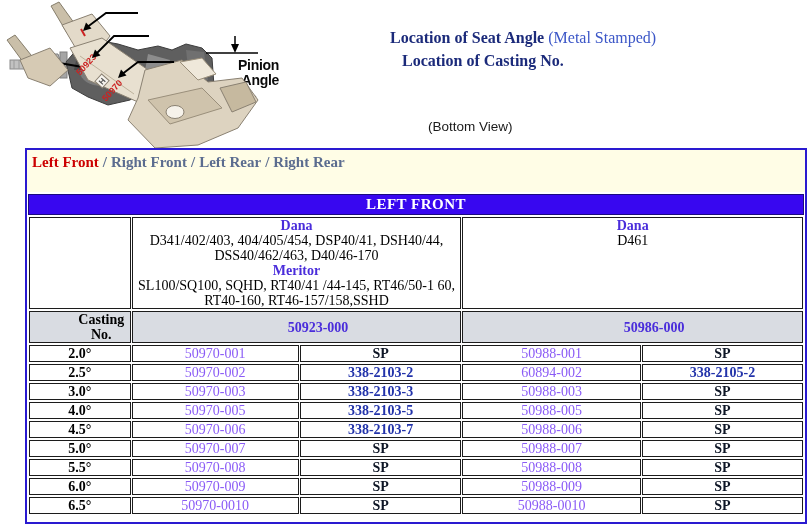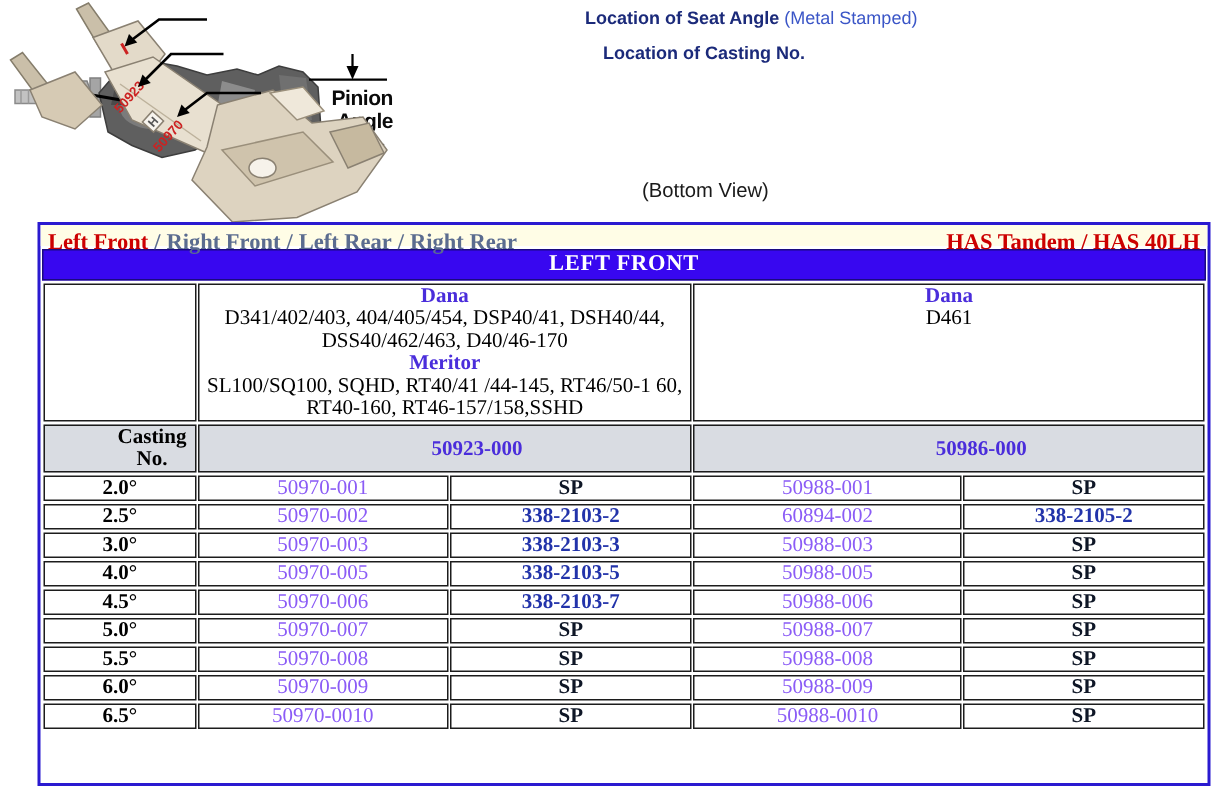--- a/index.html
+++ b/index.html
@@ -2,34 +2,34 @@
 <html style="--accent-blue: #3807f0; --border-blue: #2a1ad0; --red: #cc0000; --slate: #5b6c8f; --cream: #fffde6; --link-violet: #4a2ddb; --part-link-blue: #2233aa; --casting-bg: #d9dce2; --part-bg: #e7ebee; --callout-navy: #1b2a7a; --callout-blue: #3b56c7;"><head>
 <meta charset="utf-8">
 <style>
   html,body { margin:0; padding:0; background:#fff; }
   .page { position:relative; width:810px; height:528px; background:#fff; overflow:hidden;
           font-family:"Liberation Serif", serif; }
 
   
   .illus { position:absolute; left:0; top:0; width:810px; height:148px; }
   .illus svg { position:absolute; left:0; top:0; }
-  .pinion-label { position:absolute; left:208px; top:58px; width:54px; text-align:right;
+  .pinion-label { position:absolute; left:225px; top:58px; width:54px; text-align:right;
                   font-family:"Liberation Sans", sans-serif; font-weight:bold; font-size:14px;
                   line-height:15px; color:#0a0a0a; letter-spacing:-0.3px; }
-  .callout { position:absolute; font-family:Liberation Sans, sans-serif; font-size:12px;
-             white-space:nowrap; }
+  .callout { position:absolute; font-family:Liberation Serif, serif; font-size:16px;
+             white-space:nowrap;margin-top:24px; }
   .callout .b { font-weight:bold; color:var(--callout-navy); }
   .callout .n { font-weight:normal; color:var(--callout-blue); }
   .bottom-view { position:absolute; left:428px; top:119px; font-family:"Liberation Sans", sans-serif;
                  font-size:13.5px; color:#1a1a1a; }
 
   
   .catalog { position:absolute; left:25px; top:148px; width:778px; height:372px;
              border:2px solid var(--border-blue); background:#fff; overflow:hidden; }
-  .nav-row { height:14px; line-height:25px; background:var(--cream); font-size:15px; font-weight:bold;
+  .nav-row { height:42px; line-height:25px; background:var(--cream); font-size:15px; font-weight:bold;
              display:flex; justify-content:space-between; padding:0 5px; }
   .nav-left { white-space:nowrap; }
   .nav-active { color:var(--red); }
   .nav-link { color:var(--slate); }
   .sep { color:var(--slate); margin:0 4px; }
   .nav-right { color:var(--red); white-space:nowrap; }
   .title-band { margin:2px 1px 0 1px; height:19px; line-height:19px; background:var(--accent-blue);
                 border:1px solid #1a0a80; color:#fff; text-align:center; font-weight:bold;
                 font-size:15px; letter-spacing:0.5px; }
   table.grid { width:calc(100% - 2px); margin:0 1px; border-collapse:separate; border-spacing:1px 2px;
@@ -123,21 +123,20 @@
     </div>
     <div class="bottom-view">(Bottom View)</div>
   </div>
 
   <div class="catalog">
 
     <div class="nav-row">
       <div class="nav-left">
         <span class="nav-active">Left Front</span><span class="sep">/</span><span class="nav-link">Right Front</span><span class="sep">/</span><span class="nav-link">Left Rear</span><span class="sep">/</span><span class="nav-link">Right Rear</span>
       </div>
-      <div class="nav-right">HAS Tandem / HAS 40LH</div>
     </div>
 
     <div class="title-band">LEFT FRONT</div>
 
     <table class="grid">
       <colgroup>
         <col style="width:13.2%">
           <col style="width:21.7%">
           <col style="width:21.0%">
           <col style="width:23.2%">

